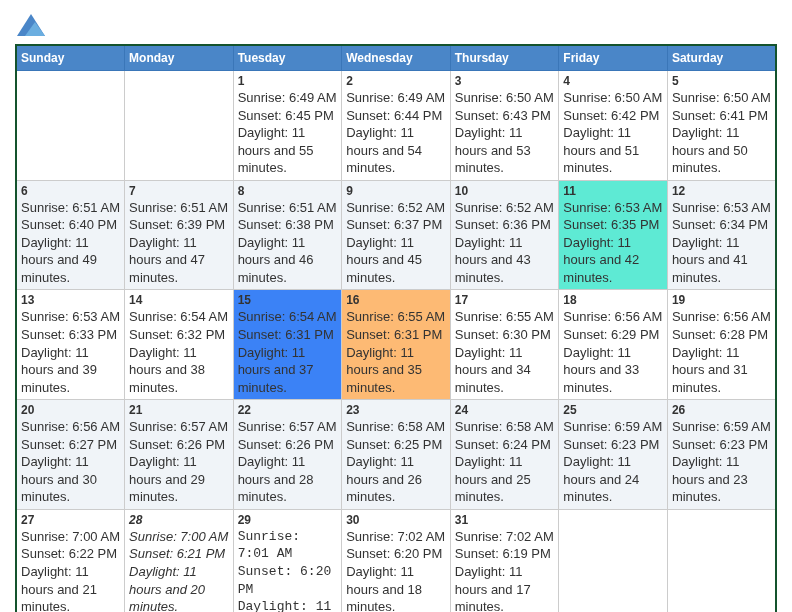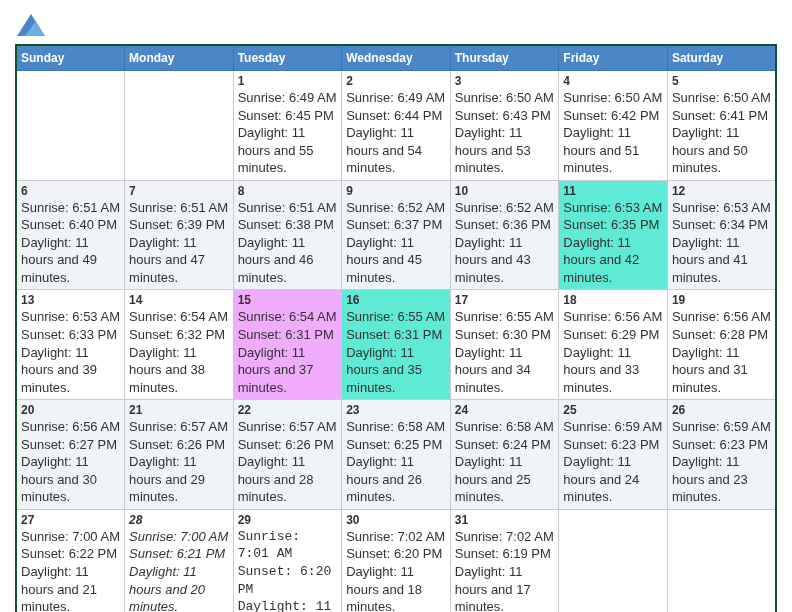--- a/index.html
+++ b/index.html
@@ -218,27 +218,27 @@
             <div class="day-info" style="white-space: pre-line;">Sunrise: 6:53 AM
 Sunset: 6:33 PM
 Daylight: 11 hours and 39 minutes.</div>
           </td>
           <td style="background: rgb(255, 255, 255);">
             <span class="day-num">14</span>
             <div class="day-info" style="white-space: pre-line;">Sunrise: 6:54 AM
 Sunset: 6:32 PM
 Daylight: 11 hours and 38 minutes.</div>
           </td>
-          <td style="background: #f0abfc;">
+          <td style="background: #3b82f6;">
             <span class="day-num">15</span>
             <div class="day-info" style="white-space: pre-line;">Sunrise: 6:54 AM
 Sunset: 6:31 PM
 Daylight: 11 hours and 37 minutes.</div>
           </td>
-          <td style="background: #5eead4; margin-left: 40px;">
+          <td style="background: #fdba74; margin-left: 40px;">
             <span class="day-num">16</span>
             <div class="day-info" style="white-space: pre-line;">Sunrise: 6:55 AM
 Sunset: 6:31 PM
 Daylight: 11 hours and 35 minutes.</div>
           </td>
           <td style="background: rgb(255, 255, 255);">
             <span class="day-num">17</span>
             <div class="day-info" style="white-space: pre-line;">Sunrise: 6:55 AM
 Sunset: 6:30 PM
 Daylight: 11 hours and 34 minutes.</div>

